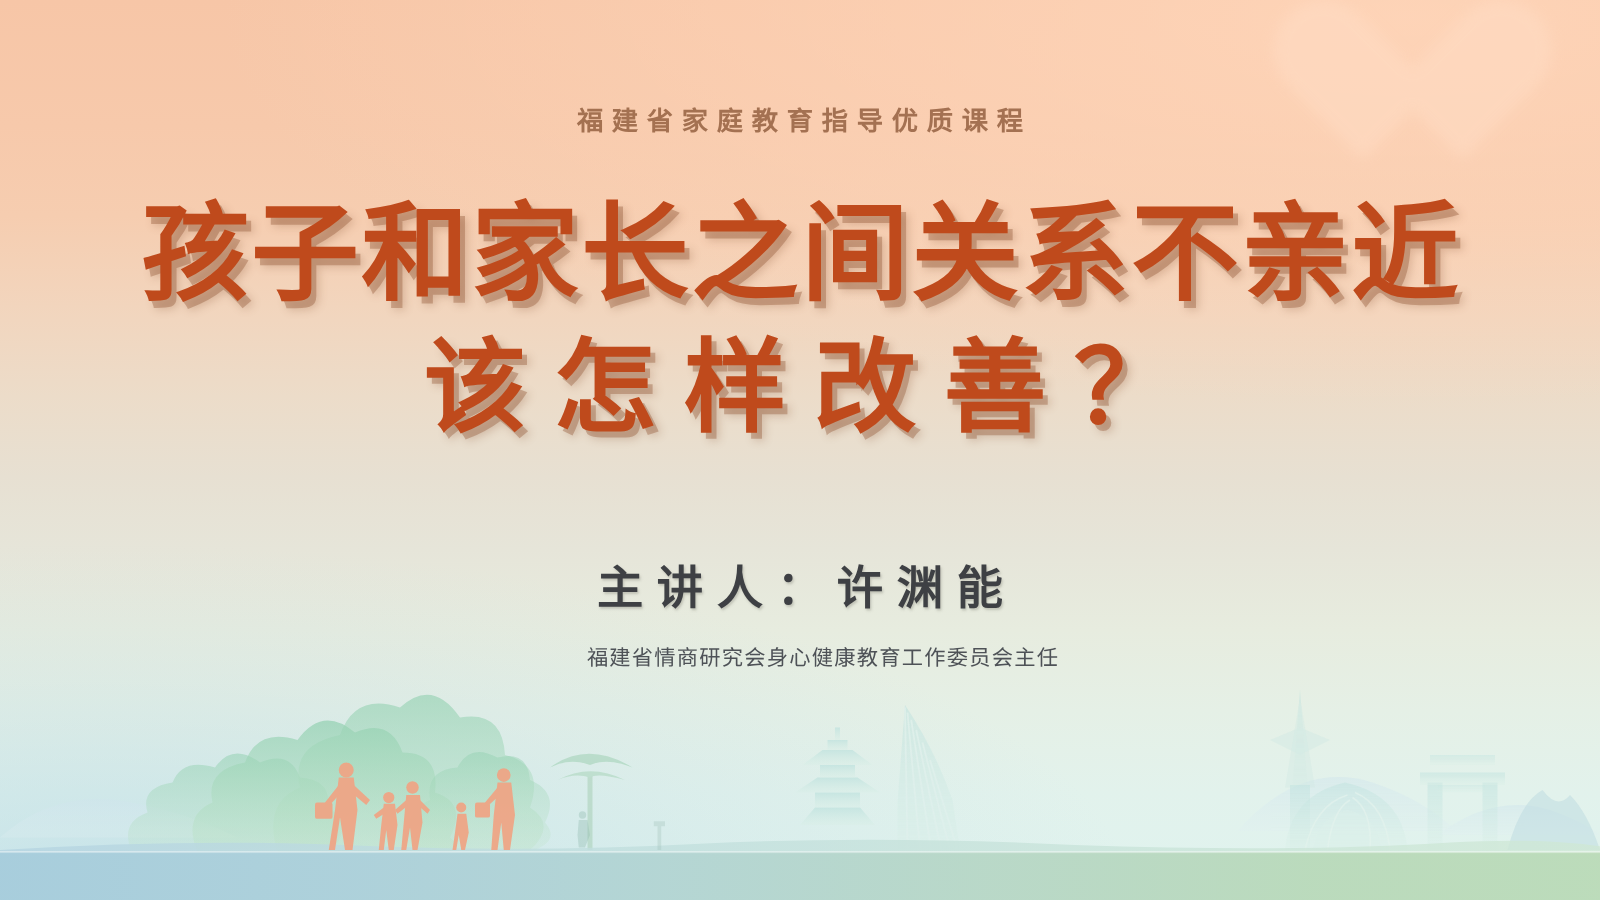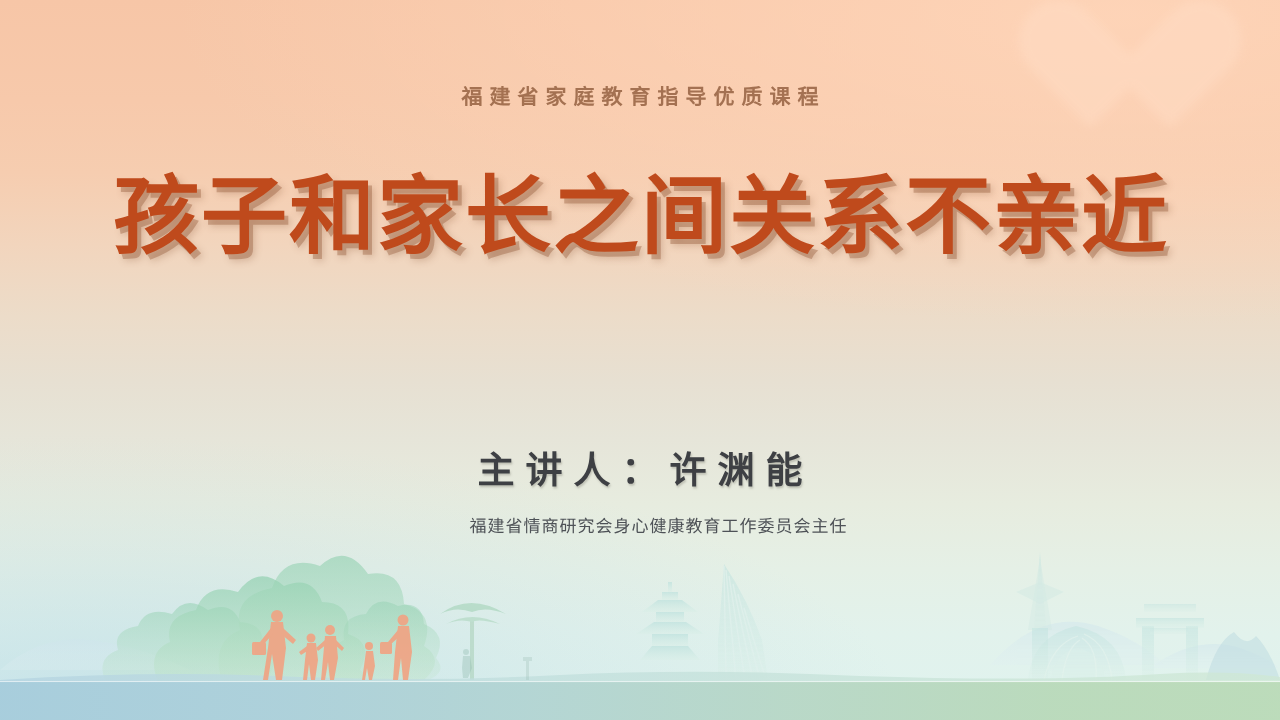--- a/index.html
+++ b/index.html
@@ -119,21 +119,20 @@
     line-height: 1.08;
     white-space: nowrap;
     text-shadow:
       4px 5px 0 rgba(150, 92, 60, 0.40),
       6px 7px 7px rgba(140, 85, 55, 0.26);
   }
   .title-line-1 {
     font-size: 86px;
     letter-spacing: 2px;
     text-indent: 2px;
-    margin-top: 12px;
   }
   .title-line-2 {
     font-size: 82px;
     letter-spacing: 22px;
     text-indent: 22px;
     margin-top: 16px;
   }
 
   .speaker {
     position: absolute;
@@ -209,20 +208,21 @@
   <div class="bg-cool-left"></div>
 
   <div class="heart"></div>
 
   <div class="text-layer">
 
     <div class="eyebrow">福建省家庭教育指导优质课程</div>
 
     <div class="title-wrap">
       <div class="title-line title-line-1">孩子和家长之间关系不亲近</div>
+      <div class="title-line title-line-2">该怎样改善？</div>
     </div>
 
     <div class="speaker">主讲人：许渊能</div>
 
     <div class="credential credential-1">福建省情商研究会身心健康教育工作委员会主任</div>
 
 
   </div>
 
   <div class="scenery">

